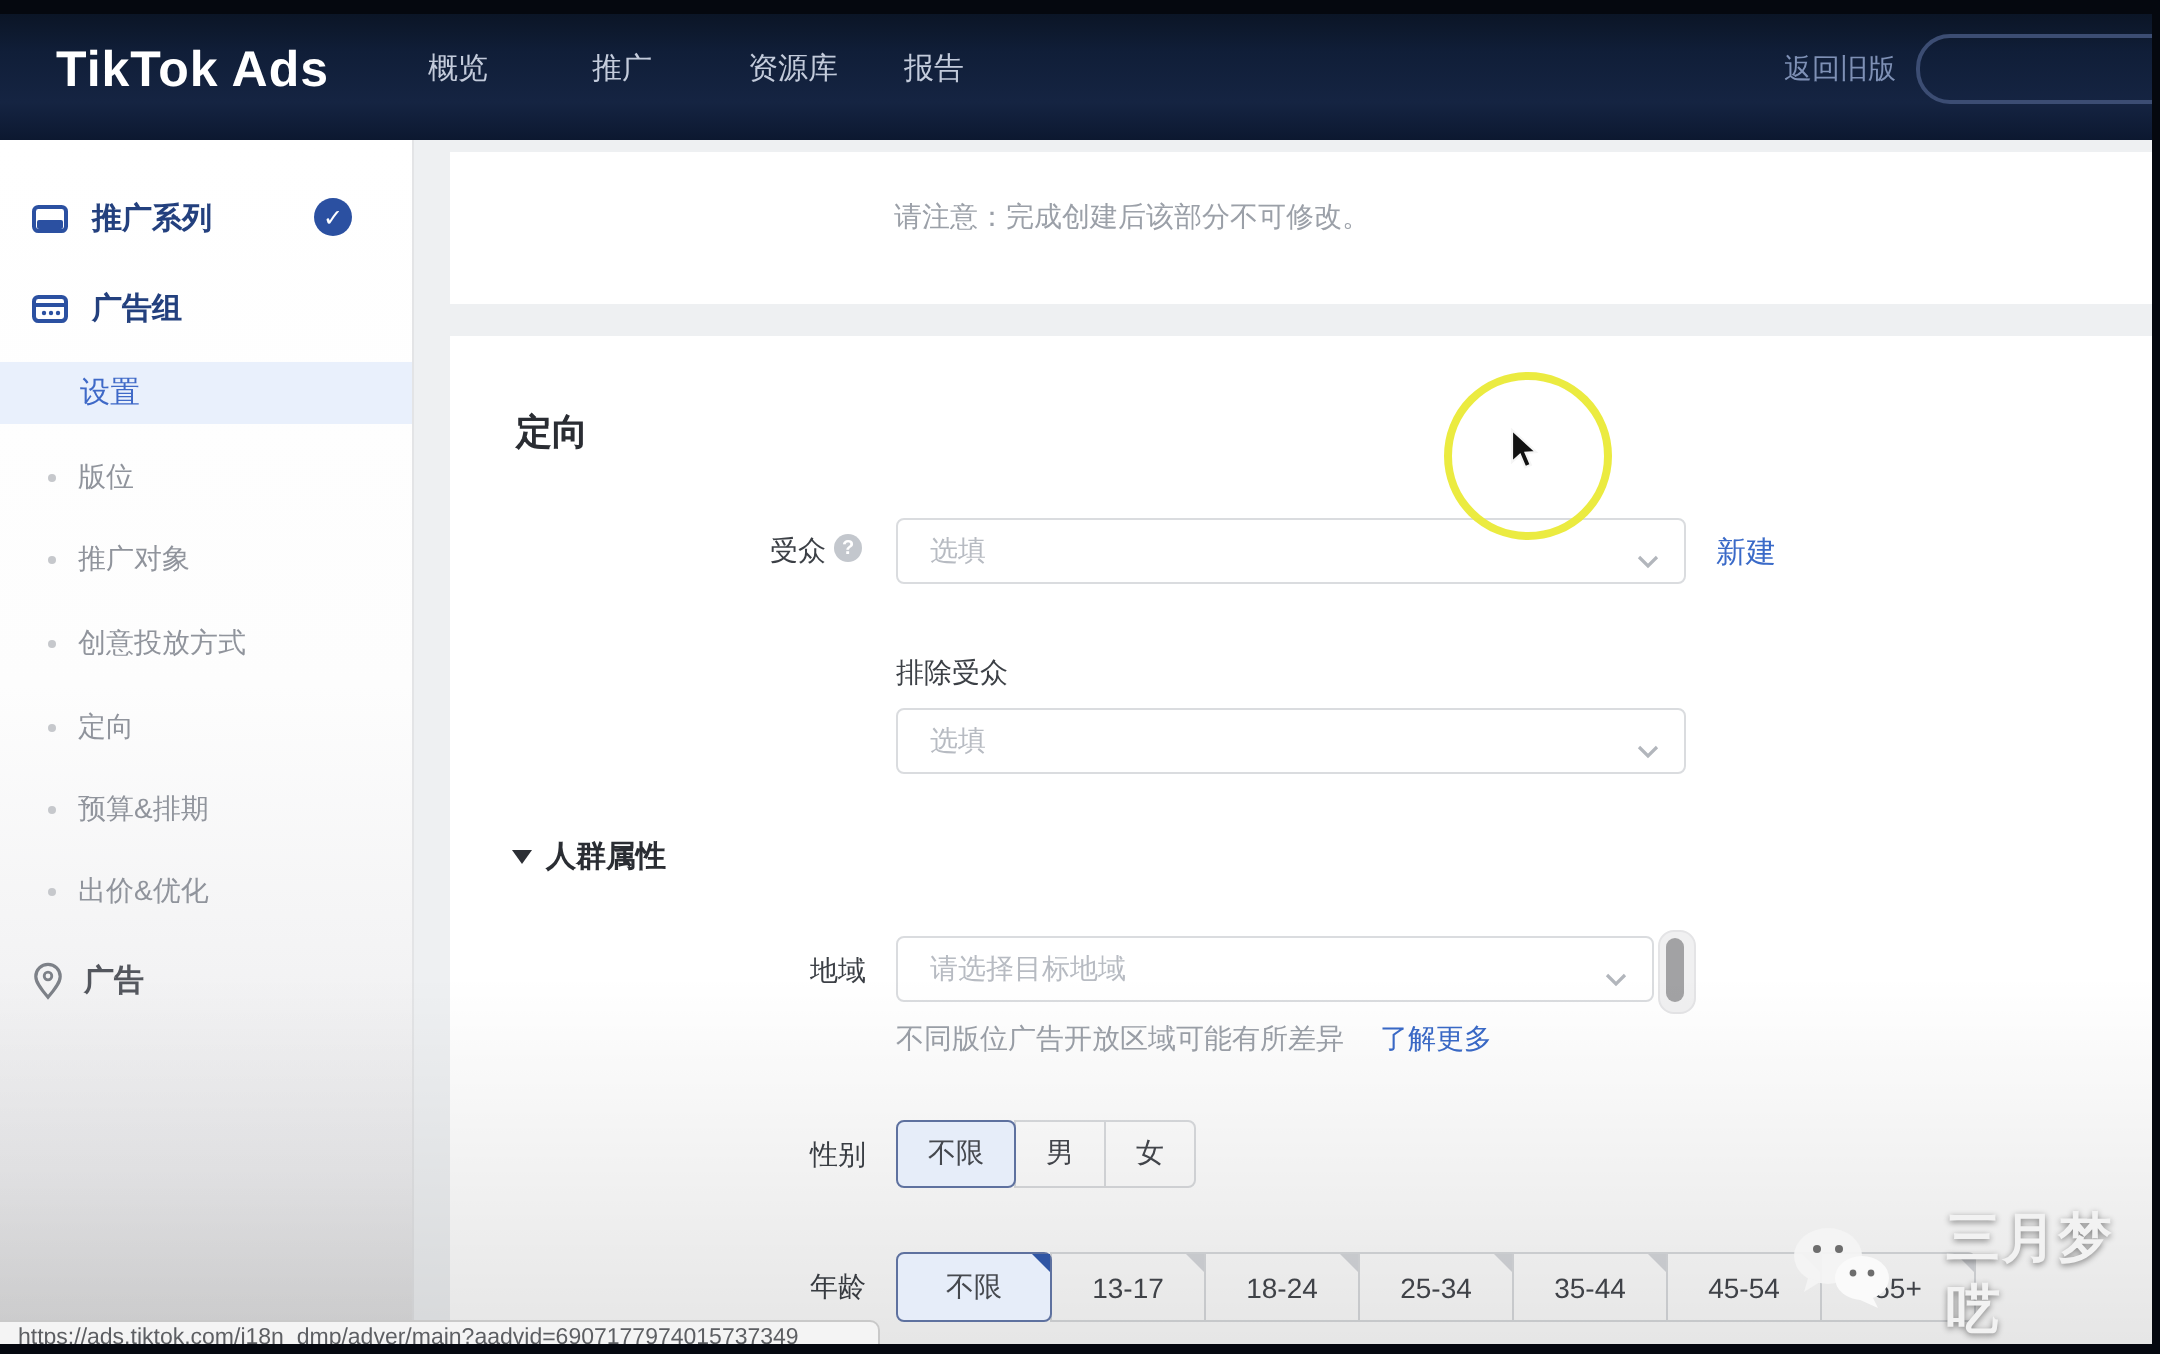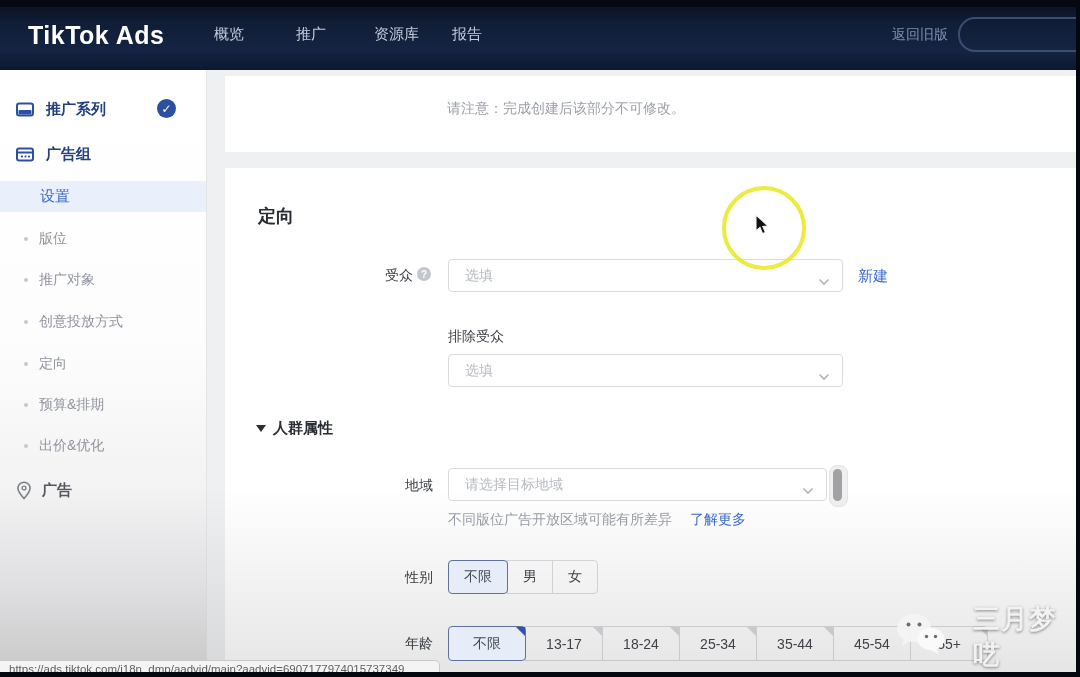--- a/index.html
+++ b/index.html
@@ -300,18 +300,18 @@
         <ellipse cx="39" cy="28" rx="13.5" ry="11" fill="#fafafa"></ellipse>
         <path d="M44,37 L47,43 L37,38.5 Z" fill="#fafafa"></path>
         <circle cx="34.5" cy="25.5" r="1.7" fill="#6d6d6d"></circle>
         <circle cx="43.5" cy="25.5" r="1.7" fill="#6d6d6d"></circle>
       </svg>
     </span>
     <span id="watermark-text">三月梦呓</span>
   </div>
 
   <div id="url-tooltip" class="abs">
-    <div id="url-text">https://ads.tiktok.com/i18n_dmp/aadvid/main?aadvid=6907177974015737349</div>
+    <div id="url-text">https://ads.tiktok.com/i18n_dmp/adver/main?aadvid=6907177974015737349</div>
   </div>
 
   <div id="rightstrip" class="abs"></div>
   <div id="bottomstrip" class="abs"></div>
 </div>
 
 </body></html>

